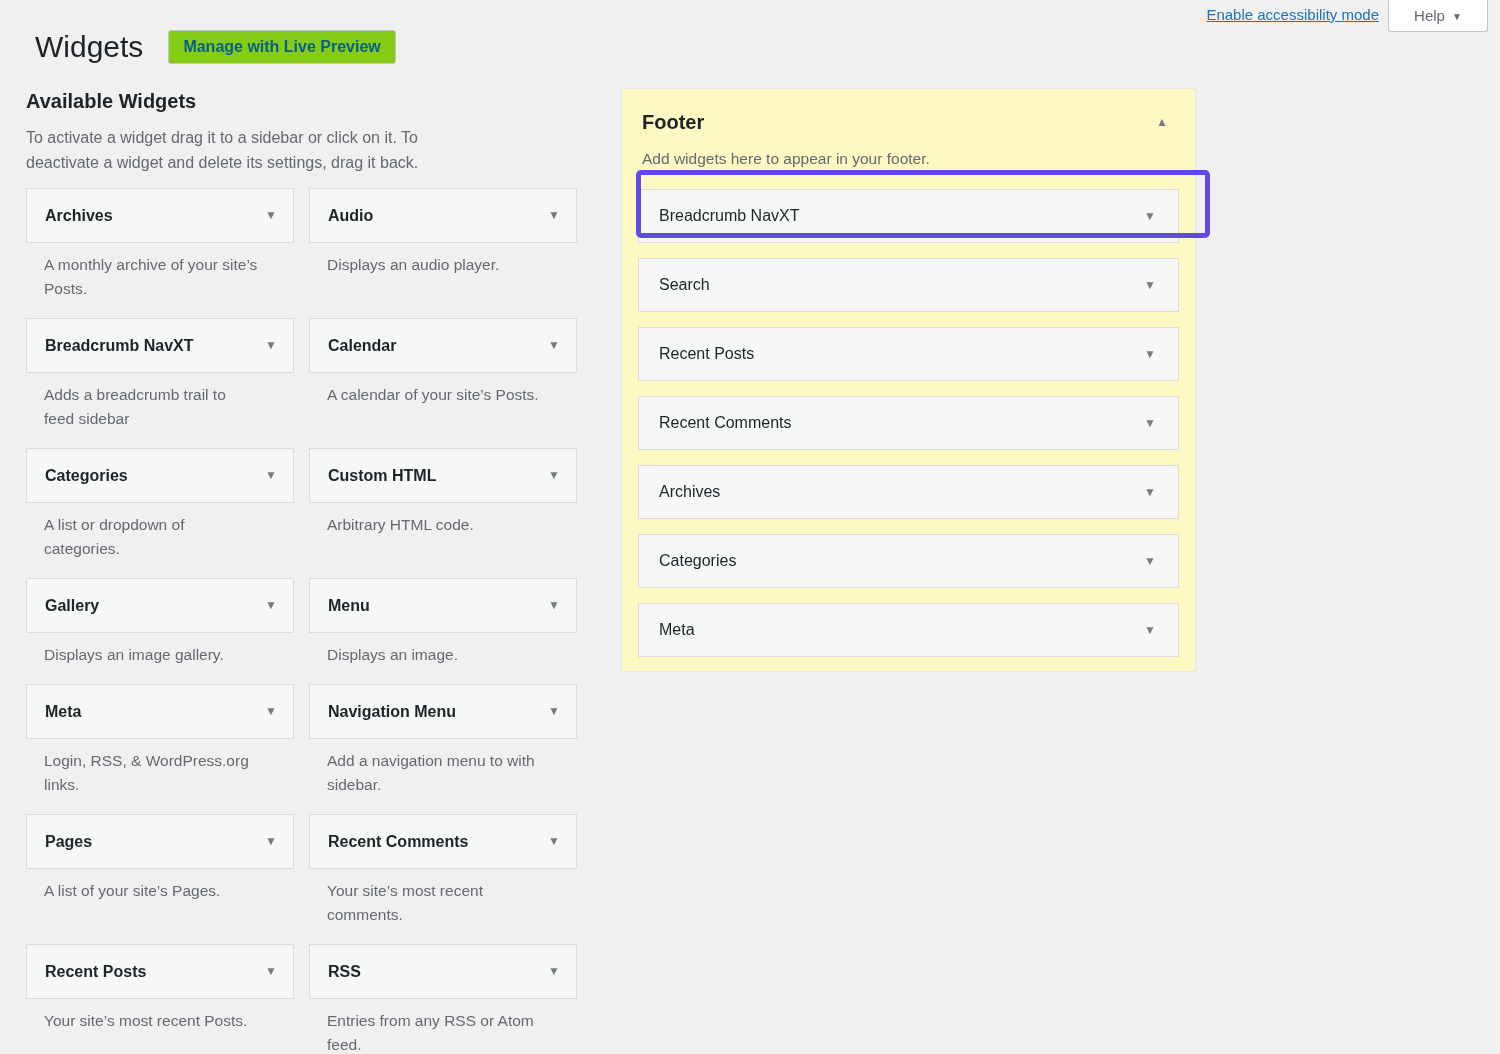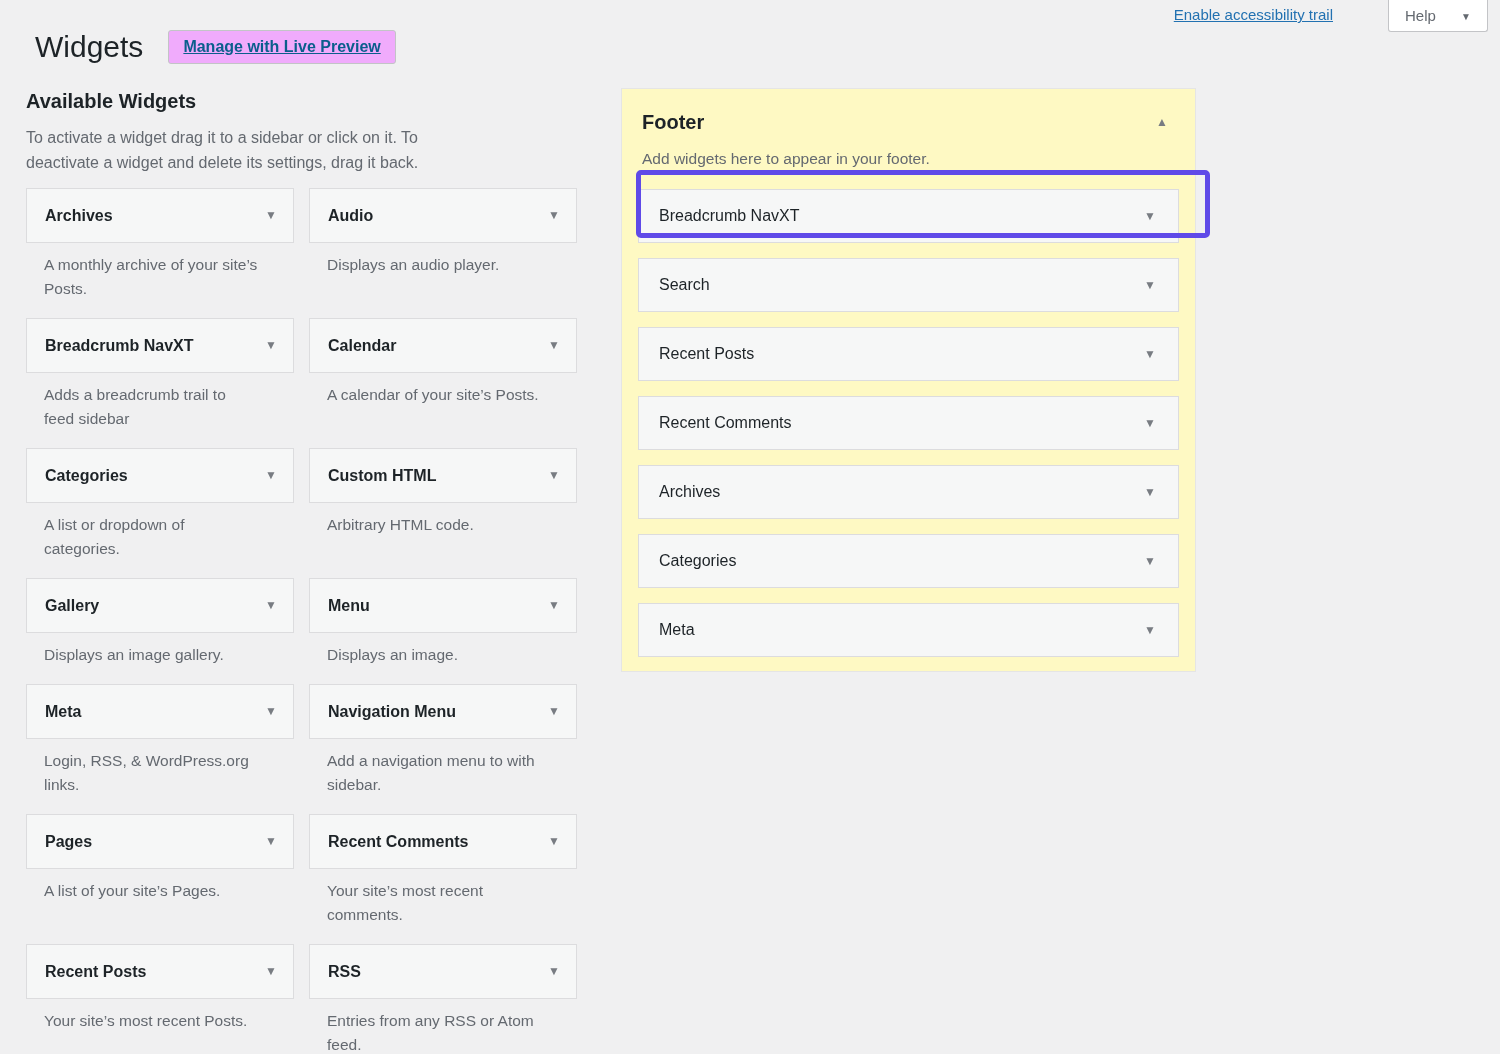--- a/index.html
+++ b/index.html
@@ -44,22 +44,21 @@
     padding: 0 16px;
     height: 32px;
     line-height: 30px;
     font-size: 15px;
     color: #646970;
     cursor: pointer;
     display: flex;
     align-items: center;
     gap: 7px;
     min-width: 100px;
-    justify-content: space-between;
-    margin-left: 46px;
+    justify-content: center;
   }
   .help-tab .caret {
     font-size: 10px;
     color: #646970;
     line-height: 1;
     transform: translateY(1px);
   }
 
   
   .page-head {
@@ -71,31 +70,30 @@
     gap: 16px;
   }
   .page-title {
     font-size: 30px;
     font-weight: 400;
     color: #1d2327;
     margin: 9px;
     line-height: 1.2;
   }
   .live-preview-btn {
-    background: #f0abfc;
+    background: #84cc16;
     border: 1px solid #c3c4c7;
     border-radius: 3px;
     color: #0a5e8c;
     font-size: 16px;
     font-weight: bold;
     padding: 7px 14px 8px 14px;
     line-height: 1.1;
     cursor: pointer;
     white-space: nowrap;
-    text-decoration: underline;
   }
 
   
   .columns {
     position: absolute;
     top: 88px;
     left: 0;
     right: 0;
     display: flex;
     align-items: flex-start;
@@ -242,21 +240,21 @@
     border: 5px solid #5f4ae8;
     border-radius: 5px;
     pointer-events: none;
     z-index: 20;
   }
 </style>
 </head>
 <body>
 
 <div class="top-utility">
-  <a class="access-link">Enable accessibility trail</a>
+  <a class="access-link">Enable accessibility mode</a>
   <div class="help-tab">
     <span>Help</span>
     <span class="caret">▼</span>
   </div>
 </div>
 
 <div class="page-head">
   <h1 class="page-title">Widgets</h1>
   <button class="live-preview-btn">Manage with Live Preview</button>
 </div>

